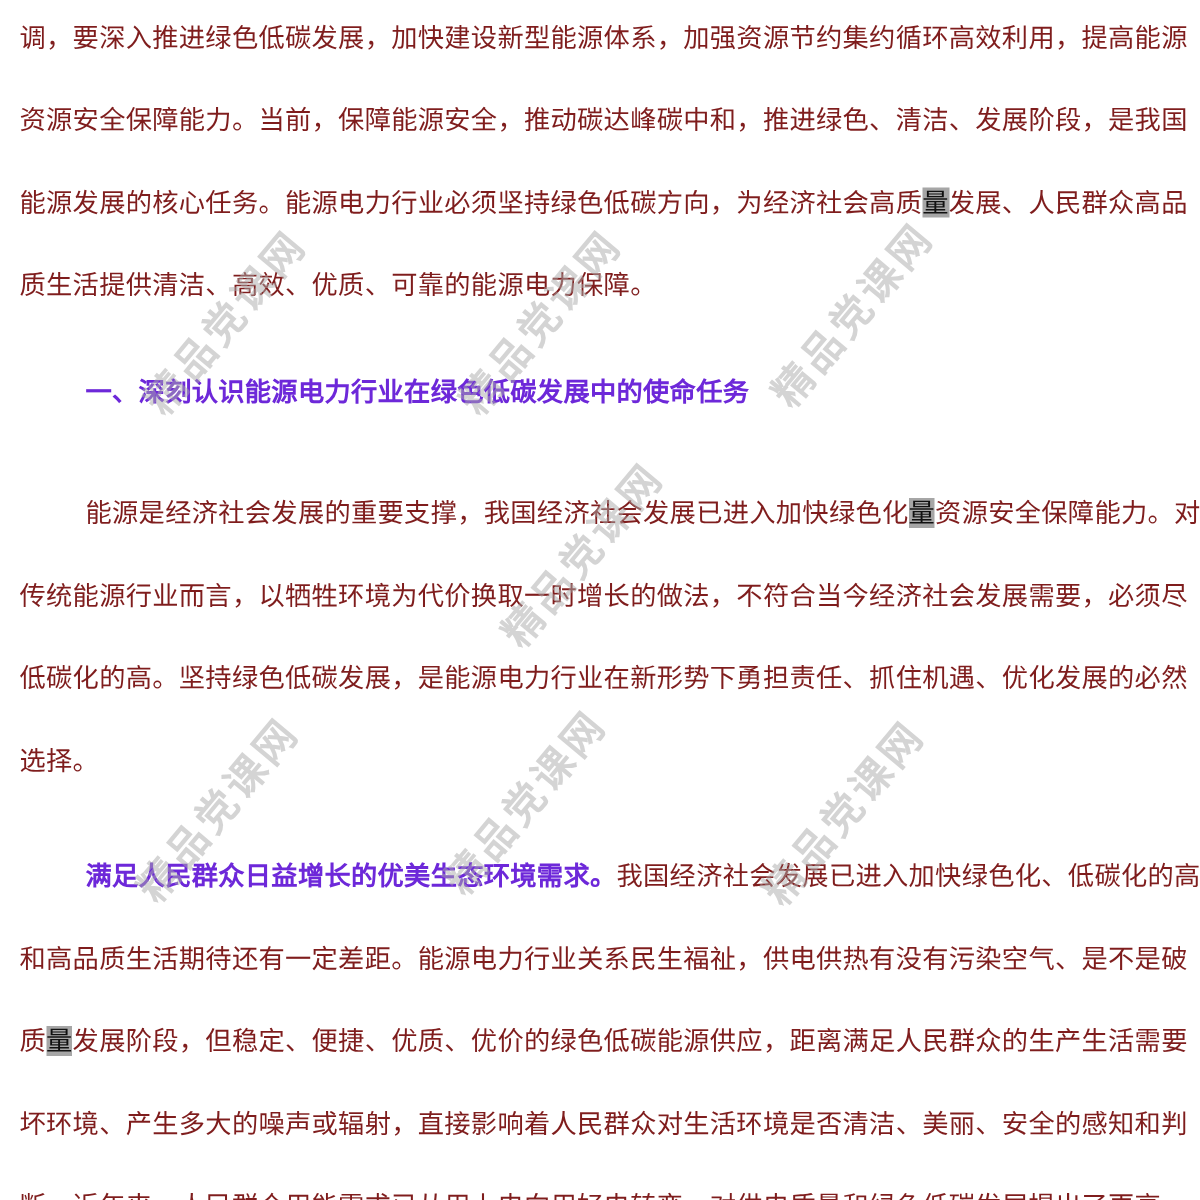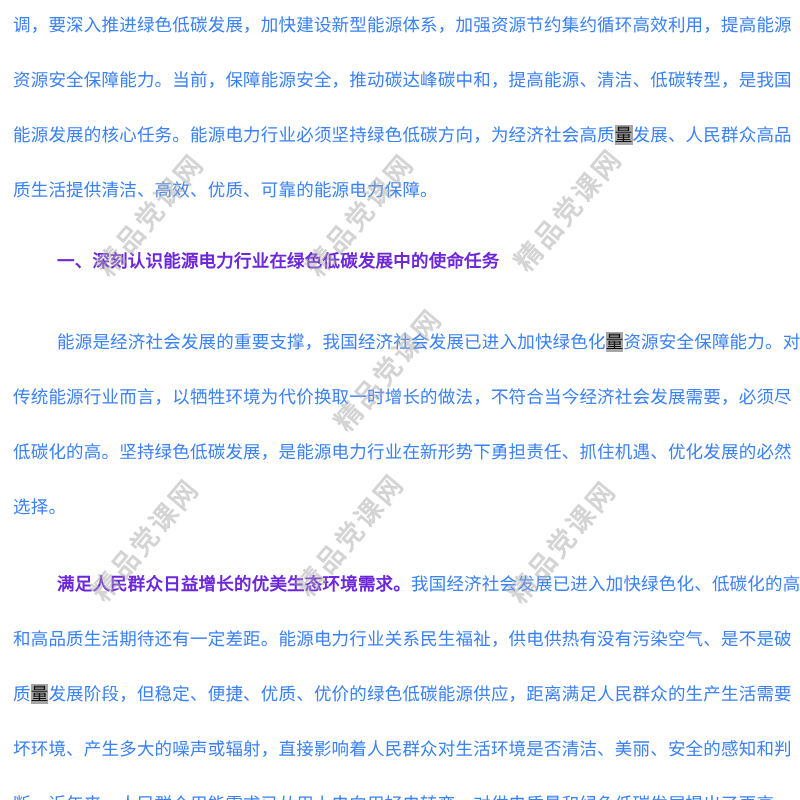--- a/index.html
+++ b/index.html
@@ -26,21 +26,21 @@
   .para-heading { margin: 0 0 26px 0; }
   .para-2 { margin: 0 0 22px 0; }
   .para-3 { margin: 0; }
   .line {
     height: 55px;
     line-height: 55px;
     white-space: nowrap;
     letter-spacing: 0.2px;
   }
   .line.indent { padding-left: 44px; }
-  .run-n { font-weight: 400; color: #3b82f6; }
+  .run-n { font-weight: 400; color: #7f1d1d; }
   .run-b { font-weight: 700; color: #6d28d9; }
   .run-hl { font-weight: 400; color: #111111; background: #a6a6a6; }
   .para-heading .line { font-weight: 700; color: #000000; }
   
   .watermark-layer {
     position: absolute;
     left: 0; top: 0;
     width: 800px; height: 800px;
     z-index: 3;
     pointer-events: none;
@@ -60,21 +60,21 @@
   }
 </style>
 </head>
 <body>
 
 <div class="page">
 
   <div class="text-layer">
     <div class="para para-opening">
         <div class="line"><span class="run-n">调，要深入推进绿色低碳发展，加快建设新型能源体系，加强资源节约集约循环高效利用，提高能源</span></div>
-        <div class="line"><span class="run-n">资源安全保障能力。当前，保障能源安全，推动碳达峰碳中和，提高能源、清洁、低碳转型，是我国</span></div>
+        <div class="line"><span class="run-n">资源安全保障能力。当前，保障能源安全，推动碳达峰碳中和，推进绿色、清洁、发展阶段，是我国</span></div>
         <div class="line"><span class="run-n">能源发展的核心任务。能源电力行业必须坚持绿色低碳方向，为经济社会高质</span><span class="run-hl">量</span><span class="run-n">发展、人民群众高品</span></div>
         <div class="line"><span class="run-n">质生活提供清洁、高效、优质、可靠的能源电力保障。</span></div>
       </div>
     <div class="para para-heading">
         <div class="line indent"><span class="run-b">一、深刻认识能源电力行业在绿色低碳发展中的使命任务</span></div>
       </div>
     <div class="para para-2">
         <div class="line indent"><span class="run-n">能源是经济社会发展的重要支撑，我国经济社会发展已进入加快绿色化</span><span class="run-hl">量</span><span class="run-n">资源安全保障能力。对</span></div>
         <div class="line"><span class="run-n">传统能源行业而言，以牺牲环境为代价换取一时增长的做法，不符合当今经济社会发展需要，必须尽</span></div>
         <div class="line"><span class="run-n">低碳化的高。坚持绿色低碳发展，是能源电力行业在新形势下勇担责任、抓住机遇、优化发展的必然</span></div>

